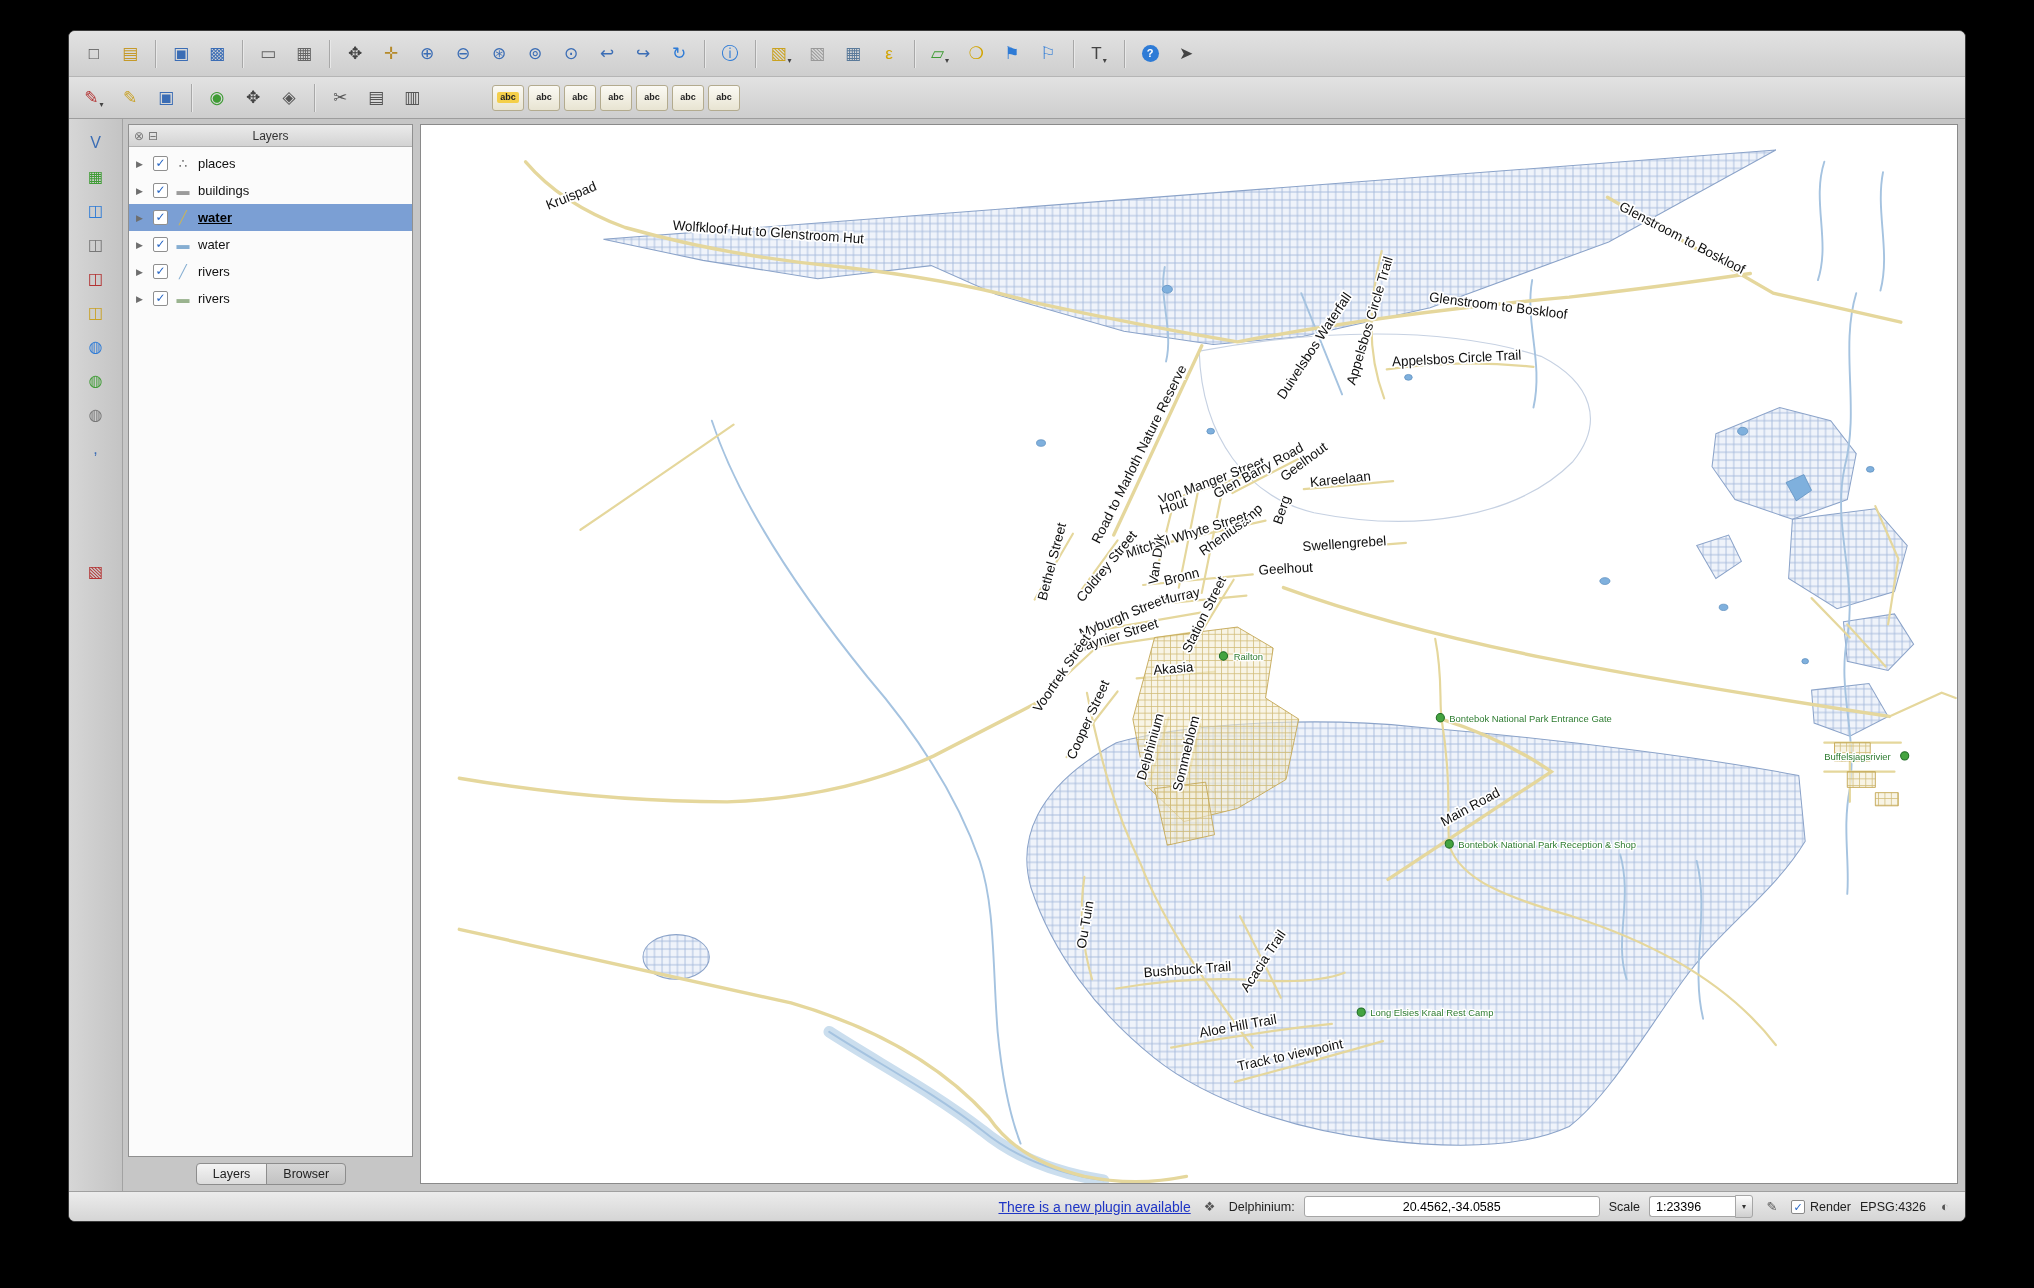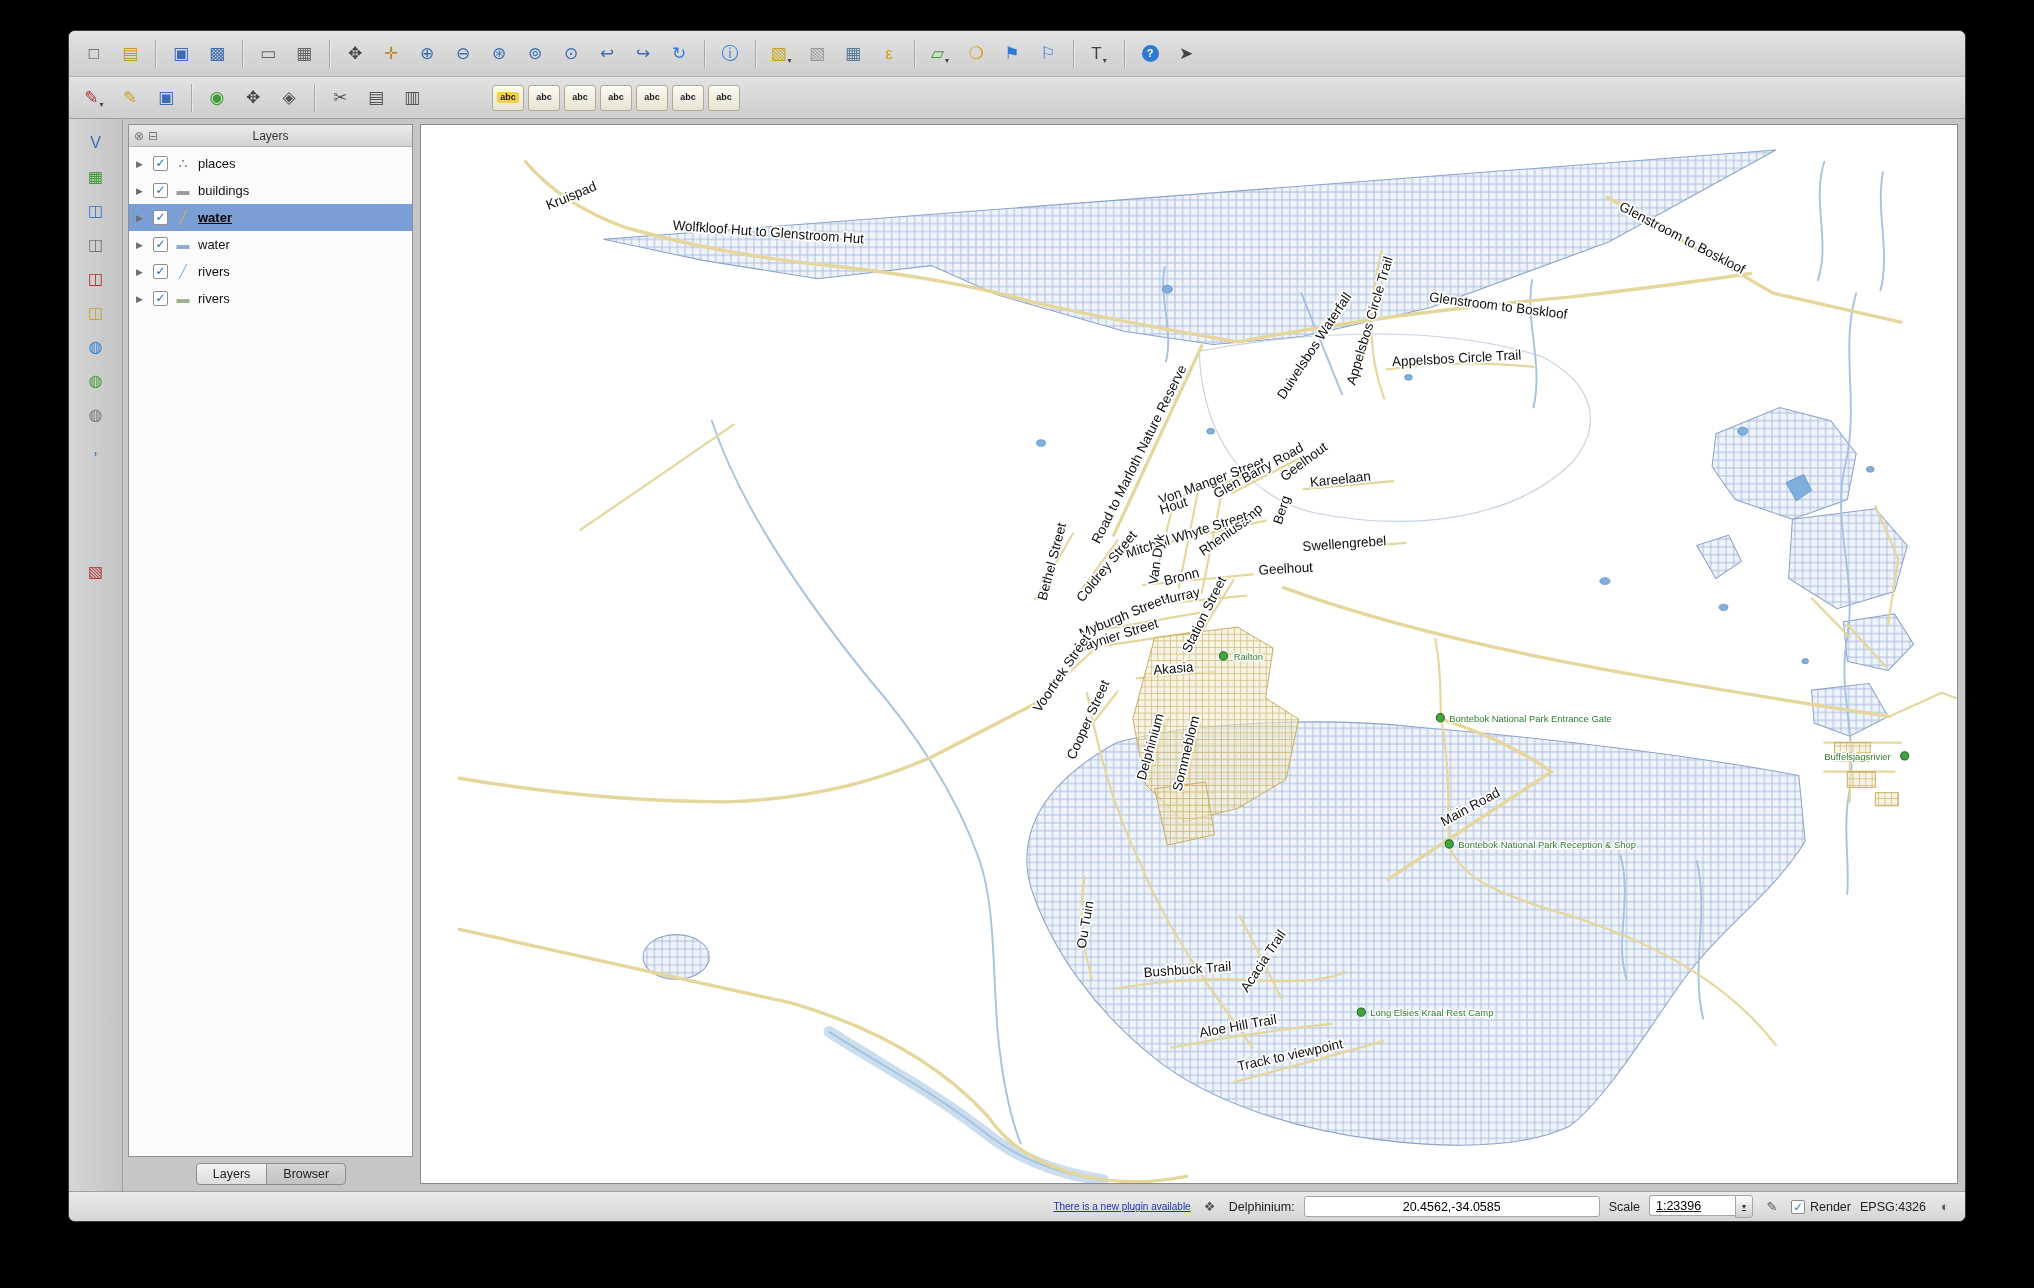--- a/index.html
+++ b/index.html
@@ -85,26 +85,26 @@
   .road-thin { fill:none; stroke:#e5d79c; stroke-width:1.7; stroke-linecap:round; }
   .mlbl { font-family:"Liberation Sans","DejaVu Sans",sans-serif; font-size:10.5px; fill:#101010;
           stroke:#fff; stroke-width:2.6px; paint-order:stroke; text-anchor:middle; }
   .mlbl.poi { font-size:7.4px; fill:#2f7d32; stroke-width:2px; text-anchor:start; }
   .poidot { fill:#44a340; stroke:#1c6b22; stroke-width:.8; }
 
   
   .statusbar { height:30px; flex:0 0 30px; display:flex; align-items:center; gap:9px;
                padding:0 10px; font-size:12.5px; color:#222;
                background:linear-gradient(#ececec,#d5d5d5); border-top:1px solid #a0a0a0; }
-  .plugin-link { margin-left:auto; color:#1f35c5; text-decoration:underline; font-size:10px; cursor:pointer; }
+  .plugin-link { margin-left:auto; color:#1f35c5; text-decoration:underline; font-size:14px; cursor:pointer; }
   .sb-icon { font-size:13px; color:#555; width:20px; height:20px; display:inline-flex;
              align-items:center; justify-content:center; border-radius:3px; }
   .coord-input { width:296px; height:21px; text-align:center; font-size:12.5px;
                  font-family:"Liberation Sans",sans-serif; border:1px solid #a6a6a6; border-radius:3px; background:#fff; }
-  .scale-combo { display:inline-flex; align-items:flex-start;text-decoration:underline; }
+  .scale-combo { display:inline-flex; align-items:center; }
   .scale-input { width:86px; height:21px; font-size:12.5px; padding-left:6px;
                  font-family:"Liberation Sans",sans-serif; border:1px solid #a6a6a6;
                  border-right:none; border-radius:3px 0 0 3px; background:#fff; }
   .combo-dd { width:18px; height:23px; font-size:8px; display:inline-flex; align-items:center; justify-content:center;
               border:1px solid #a6a6a6; border-radius:0 3px 3px 0; background:linear-gradient(#fdfdfd,#cfcfcf); color:#333; }
   .render-chk { display:inline-flex; align-items:center; gap:5px; }
   .render-chk .box { width:14px; height:14px; border:1px solid #8a8a8a; border-radius:2px; background:#fff;
                      color:#2464c4; font-size:11px; line-height:12px; text-align:center; font-weight:bold; }
   .epsg { color:#222; }
 </style>

